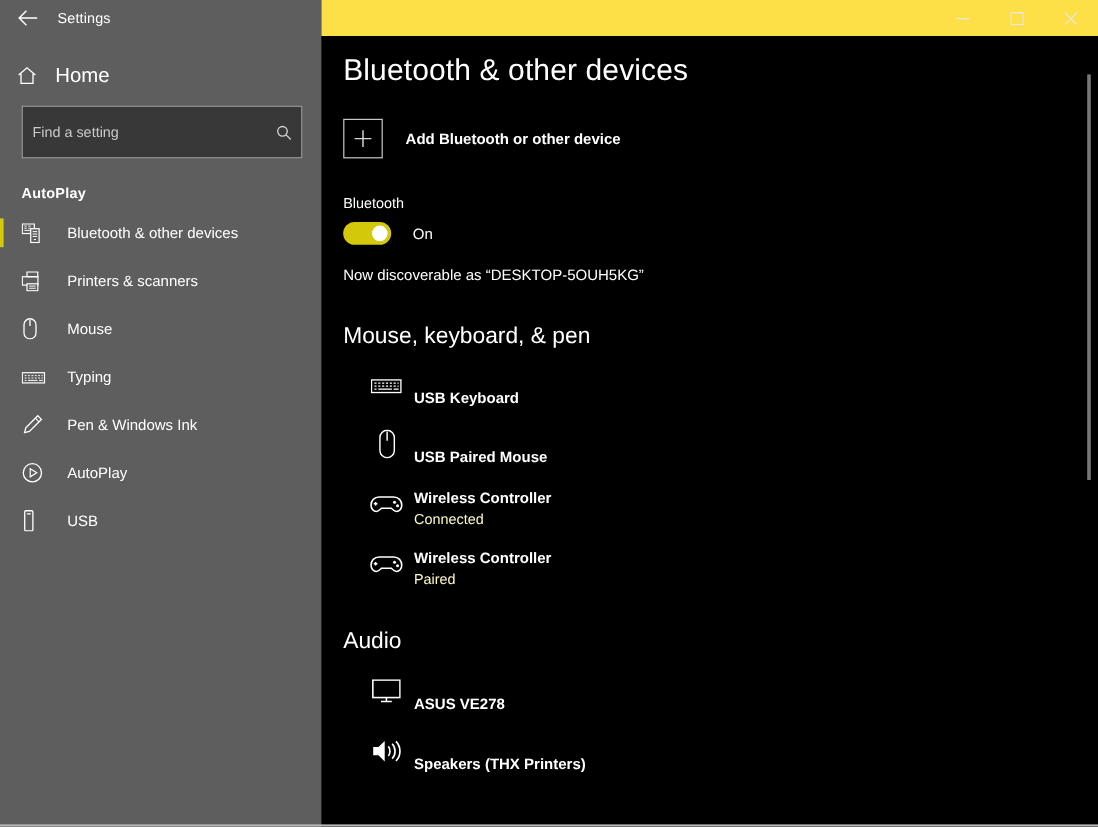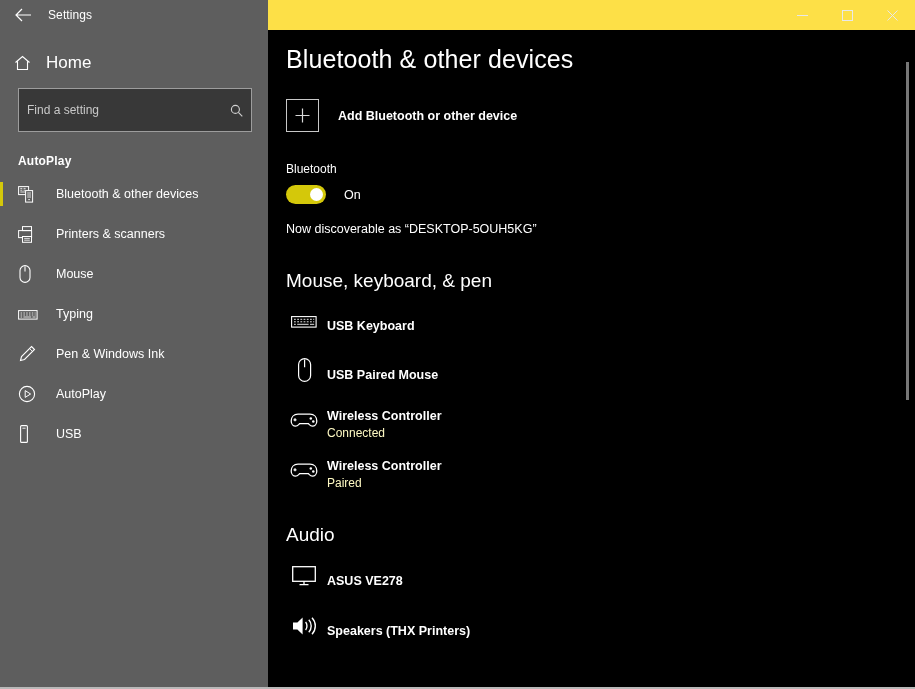--- a/index.html
+++ b/index.html
@@ -119,21 +119,21 @@
   .discoverable {
     font-size: 12.5px; color: #ffffff; padding: 18px 0 0 18px;
   }
 
   .group-head {
     font-size: 19px; color: #ffffff; font-weight: normal;
     padding: 34px 0 0 18px;
   }
 
   .device {
-    display: flex; align-items: center; padding-left: 18px; margin-top: 9px;
+    display: flex; align-items: flex-end; padding-left: 36px; margin-top: 9px;
   }
   .device .dev-ico {
     width: 36px; height: 40px; display: flex; align-items: center; justify-content: center;
     color: #ffffff; flex: none;
   }
   .device .dev-text { margin-left: 5px; padding-top: 7px; }
   .device .dev-name { font-size: 12.5px; color: #ffffff; font-weight: bold; }
   .device .dev-status { font-size: 12px; color: #fef9c3; margin-top: 2px; }
 
   .audio-device { margin-top: 10px; }

